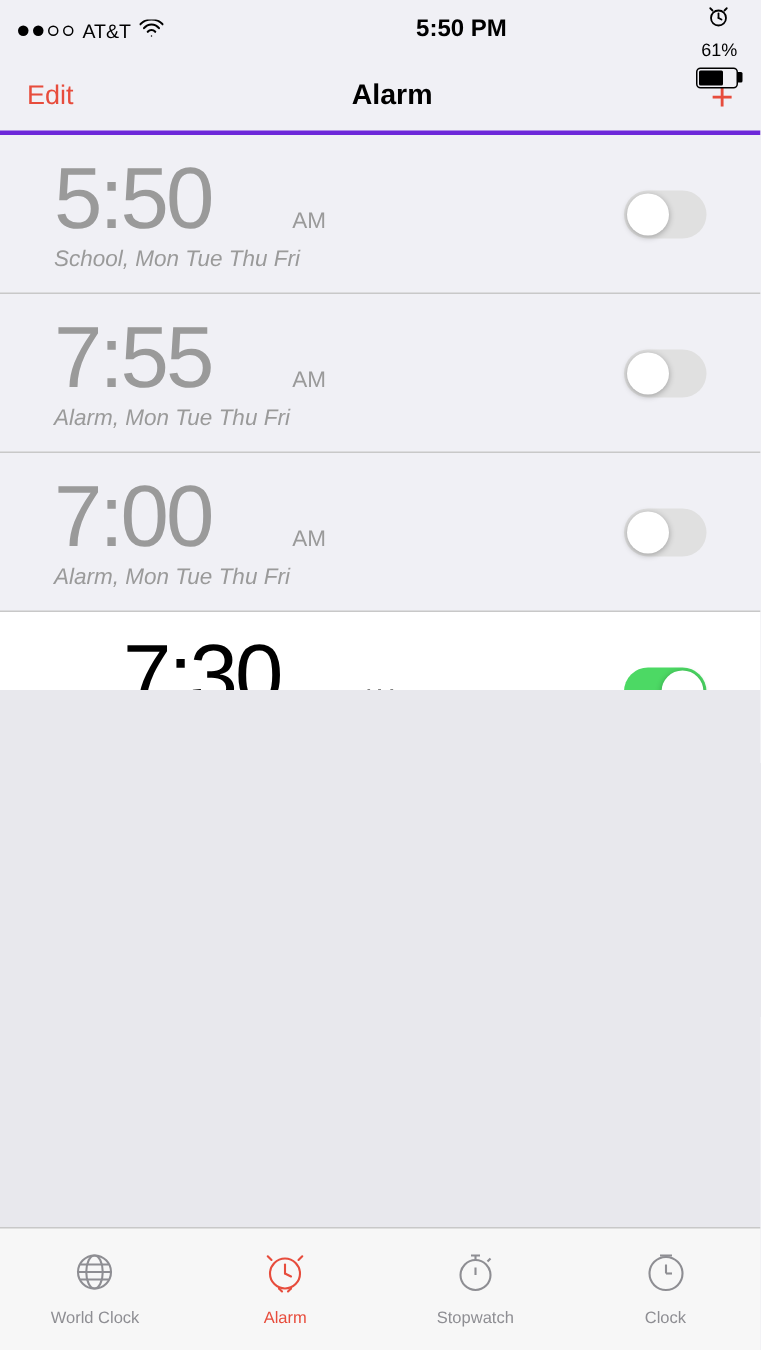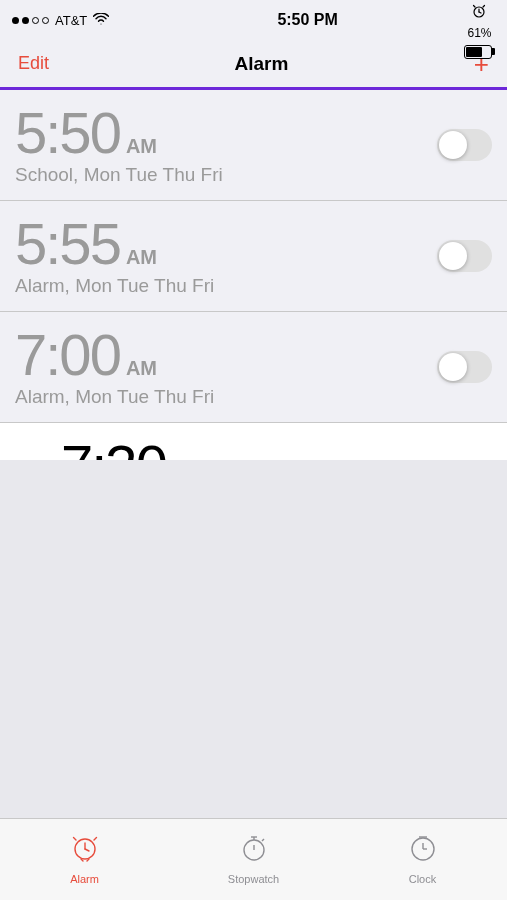--- a/index.html
+++ b/index.html
@@ -91,21 +91,21 @@
       line-height: 1;
     }
 
     
     .alarm-list {
       background: #f0f0f5;
     }
 
     .alarm-item {
       background: #f0f0f5;
-      padding: 14px 15px;
+      padding: 14px 36px;
       display: flex;
       align-items: center;
       justify-content: space-between;
       border-bottom: 1px solid #c8c8c8;
       min-height: 90px;
     }
     .alarm-item.active {
       background: #fff;
     }
 
@@ -121,32 +121,34 @@
       color: #9a9a9a;
       line-height: 1;
       letter-spacing: -2px;
     }
     .alarm-item.active .alarm-time-main {
       color: #000;
       font-weight: 200;
       margin-left: 46px;
     }
     .alarm-time-ampm {
-      font-size: 20px;
+      font-size: 15px;
       color: #9a9a9a;
-      font-weight: 700;
+      font-weight: 400;
+      margin-left: 48px;
     }
     .alarm-item.active .alarm-time-ampm {
       color: #000;
     }
     .alarm-label {
-      font-size: 19px;
+      font-size: 15px;
       color: #9a9a9a;
       margin-top: 2px;
       font-weight: 400;
+      font-style: italic;
     }
     .alarm-item.active .alarm-label {
       color: #333;
       font-weight: 400;
     }
 
     
     .toggle {
       width: 55px;
       height: 32px;
@@ -281,21 +283,21 @@
       <div class="alarm-label">School, Mon Tue Thu Fri</div>
     </div>
     <div class="toggle">
       <div class="toggle-knob"></div>
     </div>
   </div>
 
   <div class="alarm-item">
     <div class="alarm-info">
       <div class="alarm-time">
-        <span class="alarm-time-main">5:55</span>
+        <span class="alarm-time-main">7:55</span>
         <span class="alarm-time-ampm">AM</span>
       </div>
       <div class="alarm-label">Alarm, Mon Tue Thu Fri</div>
     </div>
     <div class="toggle">
       <div class="toggle-knob"></div>
     </div>
   </div>
 
   <div class="alarm-item">
@@ -323,20 +325,32 @@
       <div class="toggle-knob"></div>
     </div>
   </div>
 
 </div>
 
 <div style="position: absolute; top: 460px; left: 0; right: 0; bottom: 82px; background: #e8e8ed;"></div>
 
 <div class="tab-bar">
 
+  <div class="tab-item">
+    <div class="tab-icon">
+      <svg class="globe-svg" viewBox="0 0 28 28" fill="none" stroke="#8e8e93" stroke-width="1.4">
+        <circle cx="14" cy="14" r="11"></circle>
+        <ellipse cx="14" cy="14" rx="5.5" ry="11"></ellipse>
+        <line x1="3" y1="14" x2="25" y2="14"></line>
+        <line x1="4.5" y1="9" x2="23.5" y2="9"></line>
+        <line x1="4.5" y1="19" x2="23.5" y2="19"></line>
+      </svg>
+    </div>
+    <span class="tab-label">World Clock</span>
+  </div>
 
   <div class="tab-item active">
     <div class="tab-icon">
       <svg class="alarm-svg" viewBox="0 0 28 28" fill="none">
         <circle cx="14" cy="15" r="10" stroke="#e74c3c" stroke-width="1.4"></circle>
         <line x1="14" y1="9" x2="14" y2="15" stroke="#e74c3c" stroke-width="1.4" stroke-linecap="round"></line>
         <line x1="14" y1="15" x2="18" y2="17" stroke="#e74c3c" stroke-width="1.4" stroke-linecap="round"></line>
         <line x1="5" y1="6" x2="2.5" y2="3.5" stroke="#e74c3c" stroke-width="1.4" stroke-linecap="round"></line>
         <line x1="23" y1="6" x2="25.5" y2="3.5" stroke="#e74c3c" stroke-width="1.4" stroke-linecap="round"></line>
         <line x1="10" y1="25" x2="12" y2="27" stroke="#e74c3c" stroke-width="1.4" stroke-linecap="round"></line>

